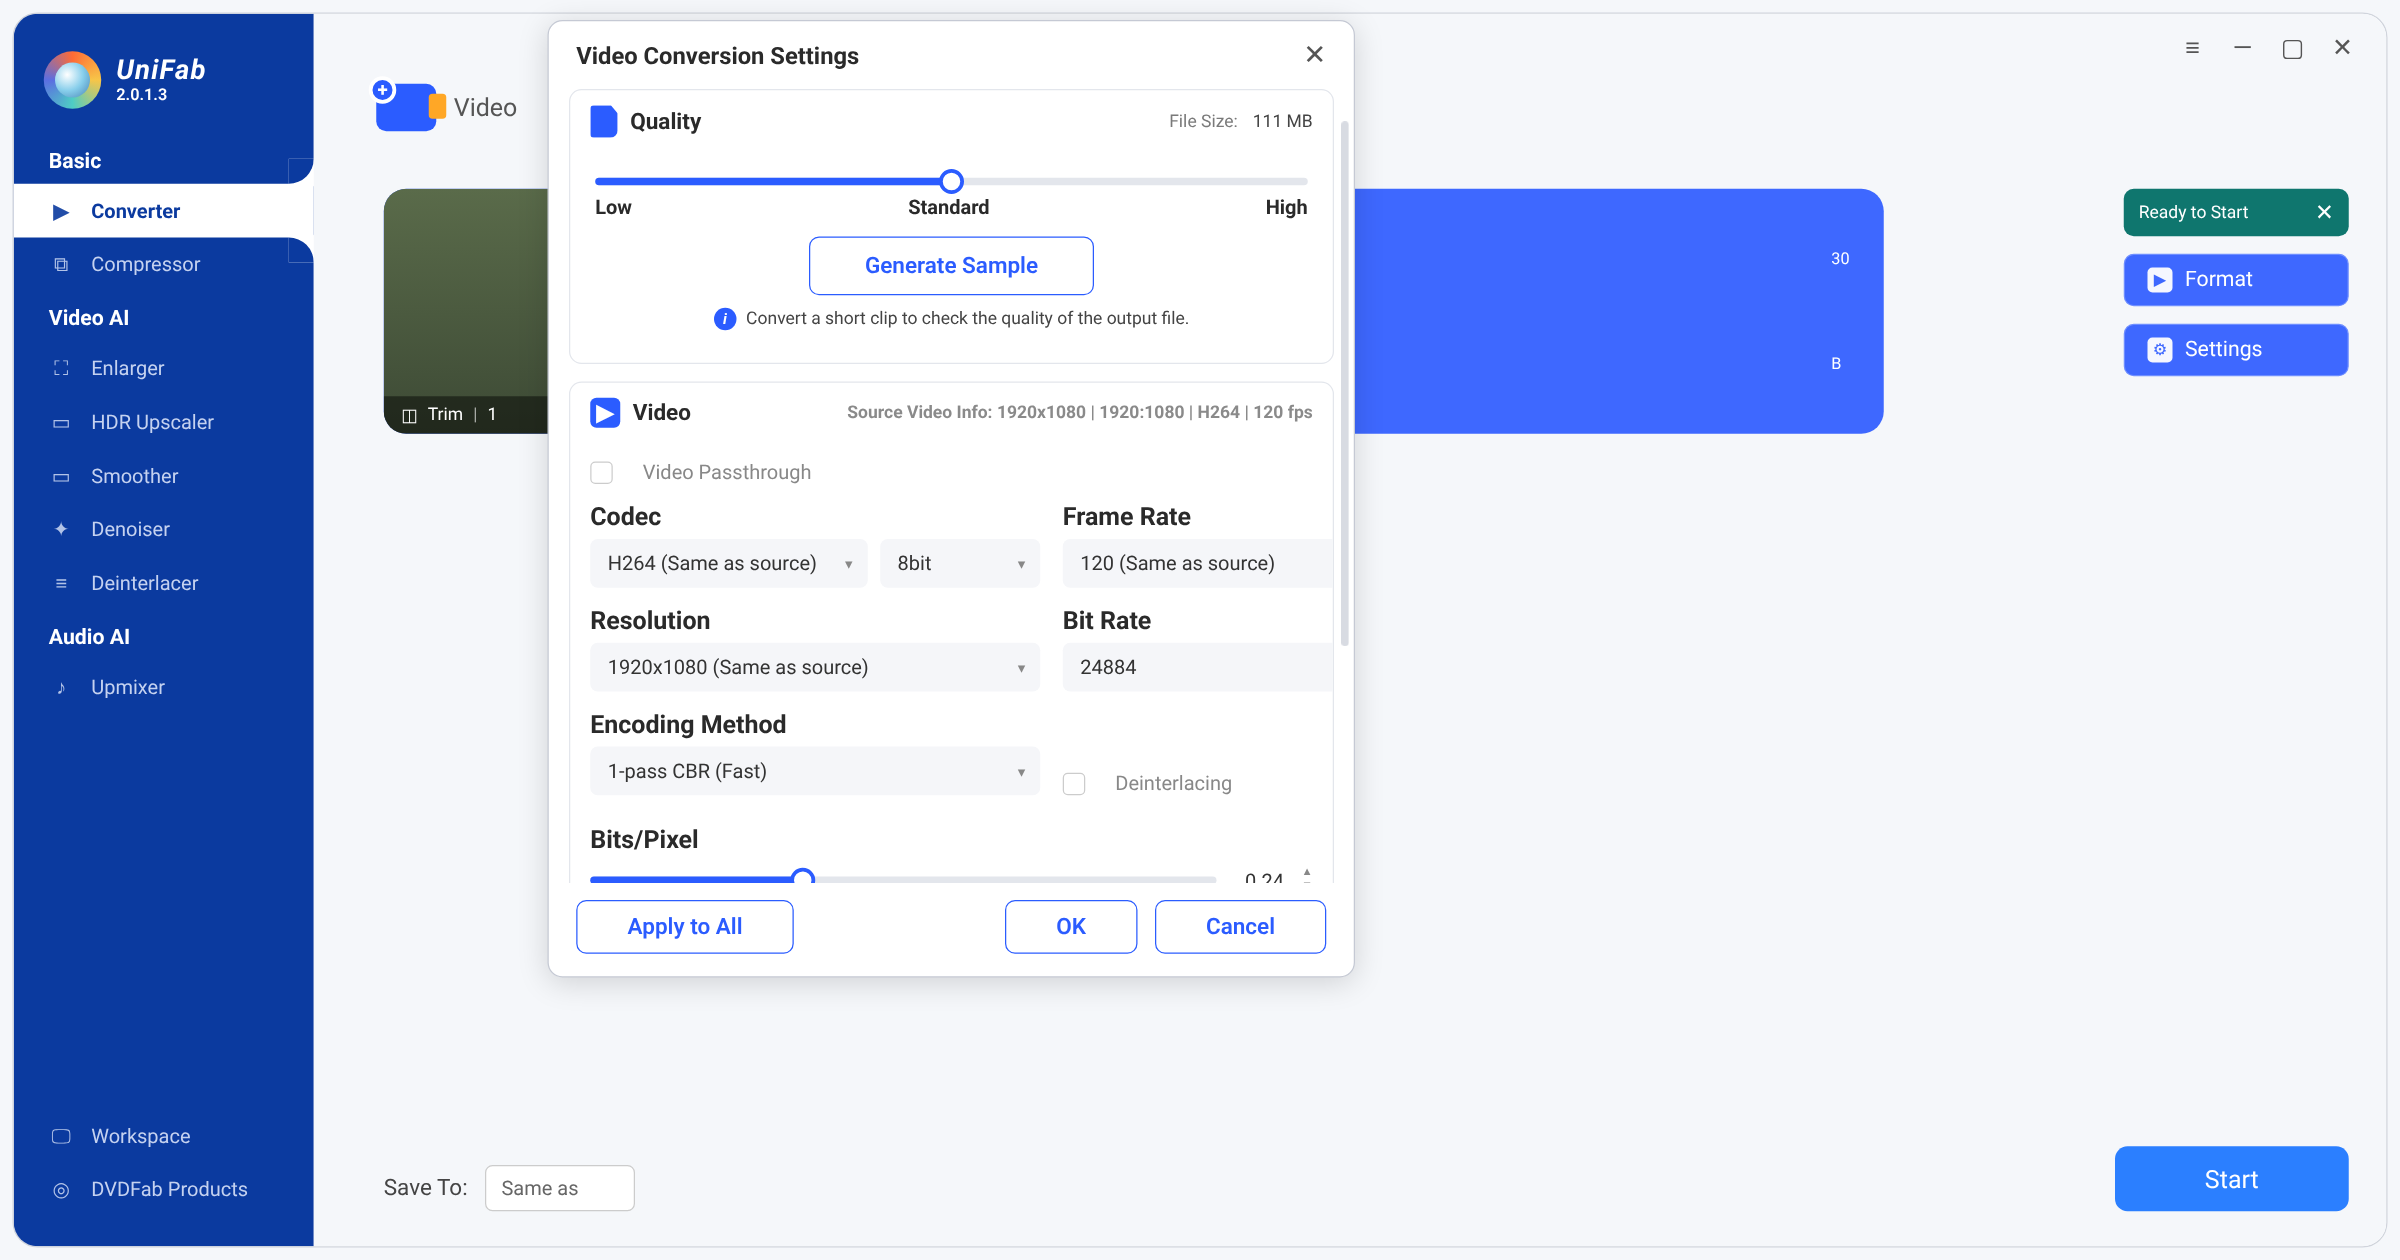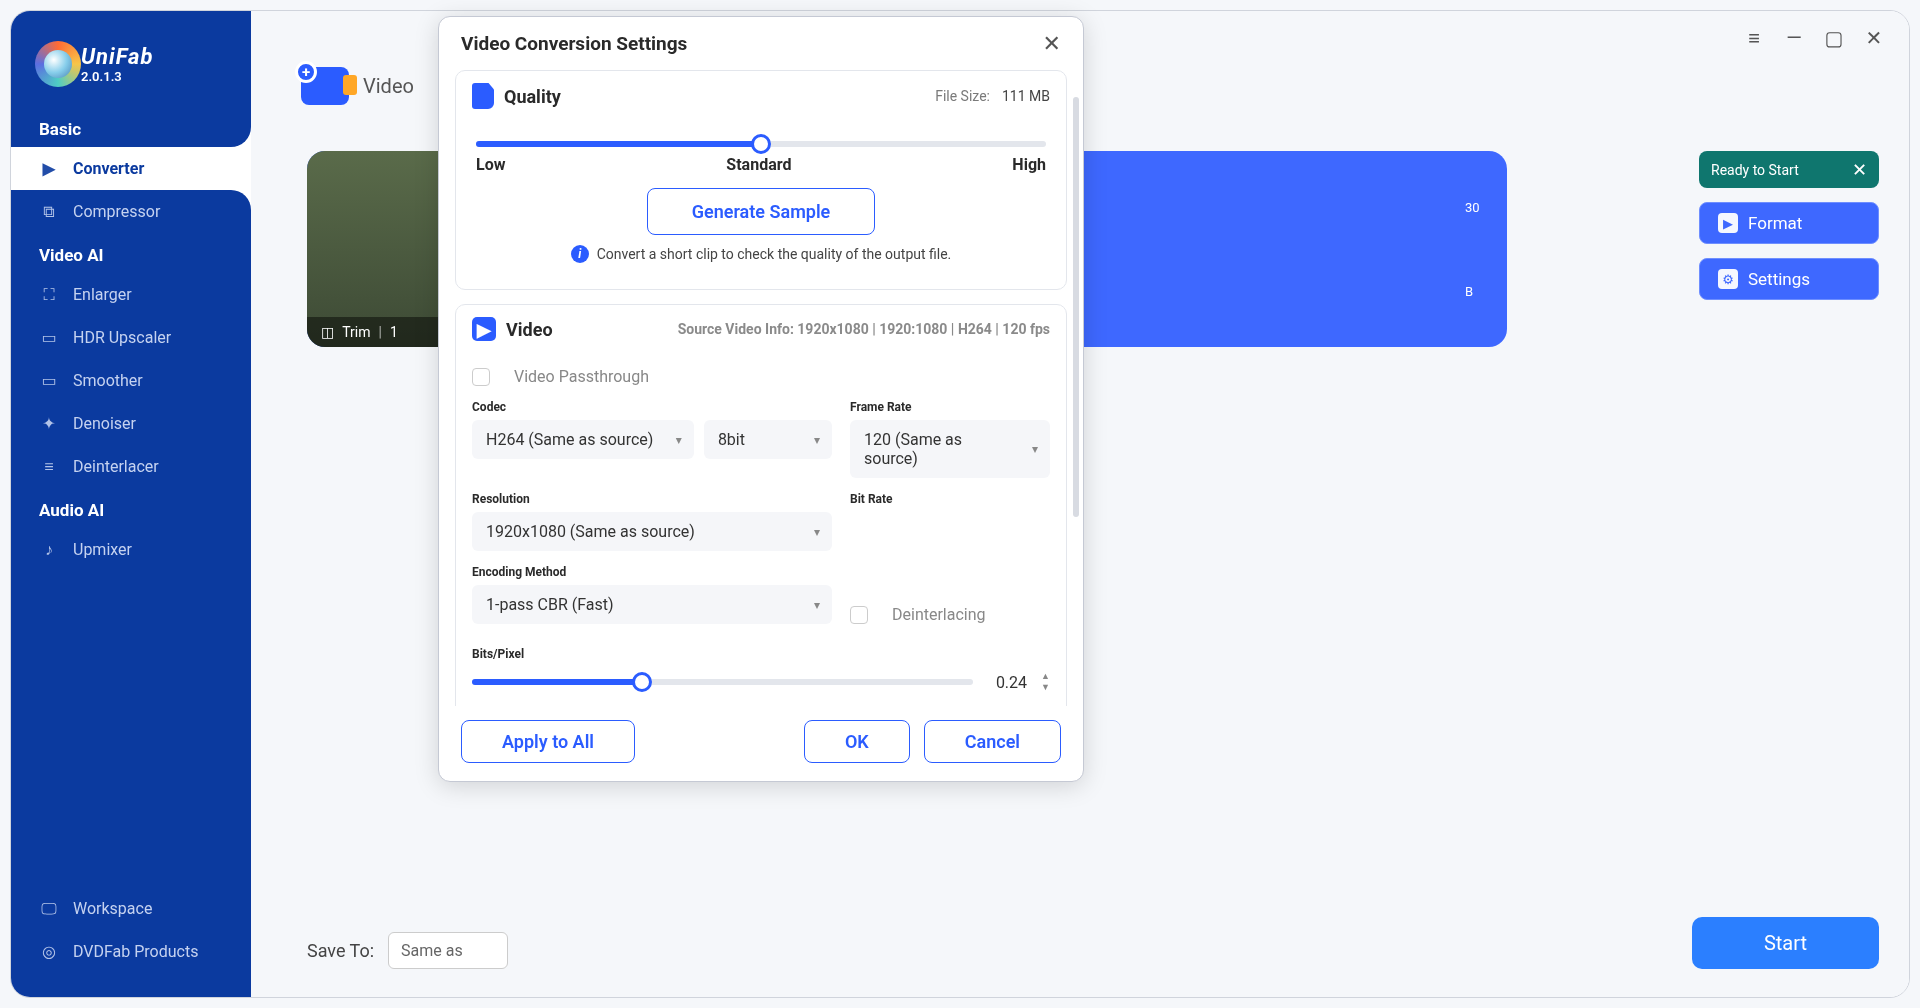--- a/index.html
+++ b/index.html
@@ -1,19 +1,19 @@
 <!DOCTYPE html>
 <html><head>
 <meta charset="utf-8">
 <style>
 * { margin: 0; padding: 0; box-sizing: border-box; font-family: -apple-system, BlinkMacSystemFont, "Segoe UI", Roboto, Arial, sans-serif; }
 body { width: 1920px; height: 1008px; background: #f5f7fa; position: relative; overflow: hidden; }
 .app-window { position: absolute; top: 10px; left: 10px; right: 10px; bottom: 10px; background: #fff; border-radius: 20px; overflow: hidden; display: flex; border: 1px solid #d0d4dc; }
 .sidebar { width: 240px; background: #0b3a9f; color: #fff; display: flex; flex-direction: column; padding-top: 20px; position: relative; }
-.logo-area { display: flex; align-items: center; padding: 10px 24px 20px; }
+.logo-area { display: flex; align-items: center; gap: 12px; padding: 10px 24px 20px; }
 .logo-circle { width: 46px; height: 46px; border-radius: 50%; background: conic-gradient(#ff6b35, #f7c548, #4ecdc4, #5b6ee1, #ff6b35); display: flex; align-items: center; justify-content: center; }
 .logo-inner { width: 28px; height: 28px; border-radius: 50%; background: radial-gradient(circle at 35% 35%, #fff 0%, #87ceeb 50%, #4682b4 100%); }
 .logo-text { display: flex; flex-direction: column; }
 .logo-name { font-size: 22px; font-weight: 700; font-style: italic; letter-spacing: 1px; }
 .logo-version { font-size: 13px; font-weight: 600; }
 .sidebar-section-label { padding: 12px 28px 8px; font-size: 17px; font-weight: 700; color: #fff; }
 .sidebar-item { display: flex; align-items: center; gap: 14px; padding: 12px 28px; font-size: 16px; color: #c5d2f0; cursor: pointer; }
 .sidebar-item.active { background: #fff; color: #0b3a9f; font-weight: 700; position: relative; }
 .sidebar-item.active::before { content: ''; position: absolute; top: -20px; right: 0; width: 20px; height: 20px; background: #0b3a9f; border-bottom-right-radius: 20px; box-shadow: 4px 4px 0 4px #fff; }
 .sidebar-item.active::after { content: ''; position: absolute; bottom: -20px; right: 0; width: 20px; height: 20px; background: #0b3a9f; border-top-right-radius: 20px; box-shadow: 4px -4px 0 4px #fff; }
@@ -57,21 +57,21 @@
 .slider-thumb { position: absolute; top: 50%; width: 20px; height: 20px; background: #fff; border: 3px solid #2b5cff; border-radius: 50%; transform: translate(-50%, -50%); cursor: pointer; }
 .slider-labels { display: flex; justify-content: space-between; font-size: 16px; font-weight: 700; color: #2a2a2a; padding: 0 4px; }
 .gen-btn { display: block; margin: 14px auto 10px; padding: 12px 44px; background: #fff; border: 1.5px solid #2b5cff; color: #2b5cff; font-size: 18px; font-weight: 600; border-radius: 8px; cursor: pointer; }
 .info-row { display: flex; align-items: center; justify-content: center; gap: 8px; font-size: 14px; color: #444; padding-bottom: 14px; }
 .info-icon { width: 18px; height: 18px; background: #2b5cff; border-radius: 50%; color: #fff; font-style: italic; font-weight: 700; font-size: 12px; display: flex; align-items: center; justify-content: center; }
 .src-info { font-size: 14px; color: #8a8a8a; font-weight: 700; }
 .form-body { padding: 6px 16px 16px; }
 .chk-row { display: flex; align-items: flex-end; gap: 24px; padding: 8px 0 14px; color: #888; font-size: 16px; }
 .chk { width: 18px; height: 18px; border: 1.5px solid #ccc; border-radius: 4px; cursor: pointer; }
 .grid2 { display: grid; grid-template-columns: 360px 1fr; gap: 14px 18px; }
-.fld-label { font-size: 12px; font-weight: 700; color: #2a2a2a; margin-bottom: 6px; }
+.fld-label { font-size: 20px; font-weight: 700; color: #2a2a2a; margin-bottom: 6px; }
 .select { position: relative; background: #f5f6f9; border-radius: 6px; padding: 10px 36px 10px 14px; font-size: 16px; color: #333; cursor: pointer; }
 .select::after { content: '▾'; position: absolute; right: 12px; top: 50%; transform: translateY(-50%); color: #888; font-size: 12px; }
 .codec-row { display: flex; gap: 10px; }
 .codec-row .select:first-child { flex: 2.2; }
 .codec-row .select:last-child { flex: 1; }
 .input-row { display: flex; align-items: center; gap: 10px; }
 .txt-input { flex: 1; background: #f5f6f9; border: none; border-radius: 6px; padding: 10px 14px; font-size: 16px; color: #333; }
 .unit { font-size: 15px; font-weight: 700; color: #2a2a2a; }
 .bpp-row { display: flex; align-items: center; gap: 14px; }
 .bpp-slider { flex: 1; position: relative; height: 6px; background: #e3e6ec; border-radius: 3px; margin: 12px 0; }
@@ -263,20 +263,24 @@
           <div>
             <div class="fld-label">Frame Rate</div>
             <div class="select">120 (Same as source)</div>
           </div>
           <div>
             <div class="fld-label">Resolution</div>
             <div class="select">1920x1080 (Same as source)</div>
           </div>
           <div>
             <div class="fld-label">Bit Rate</div>
+            <div class="input-row">
+              <input class="txt-input" value="24884" style="">
+              <span class="unit">kbps</span>
+            </div>
           </div>
           <div>
             <div class="fld-label">Encoding Method</div>
             <div class="select">1-pass CBR (Fast)</div>
           </div>
           <div style="display:flex;align-items:flex-end;">
             <div class="chk-row" style="padding:0;">
               <span class="chk"></span>
               <span>Deinterlacing</span>
             </div>

